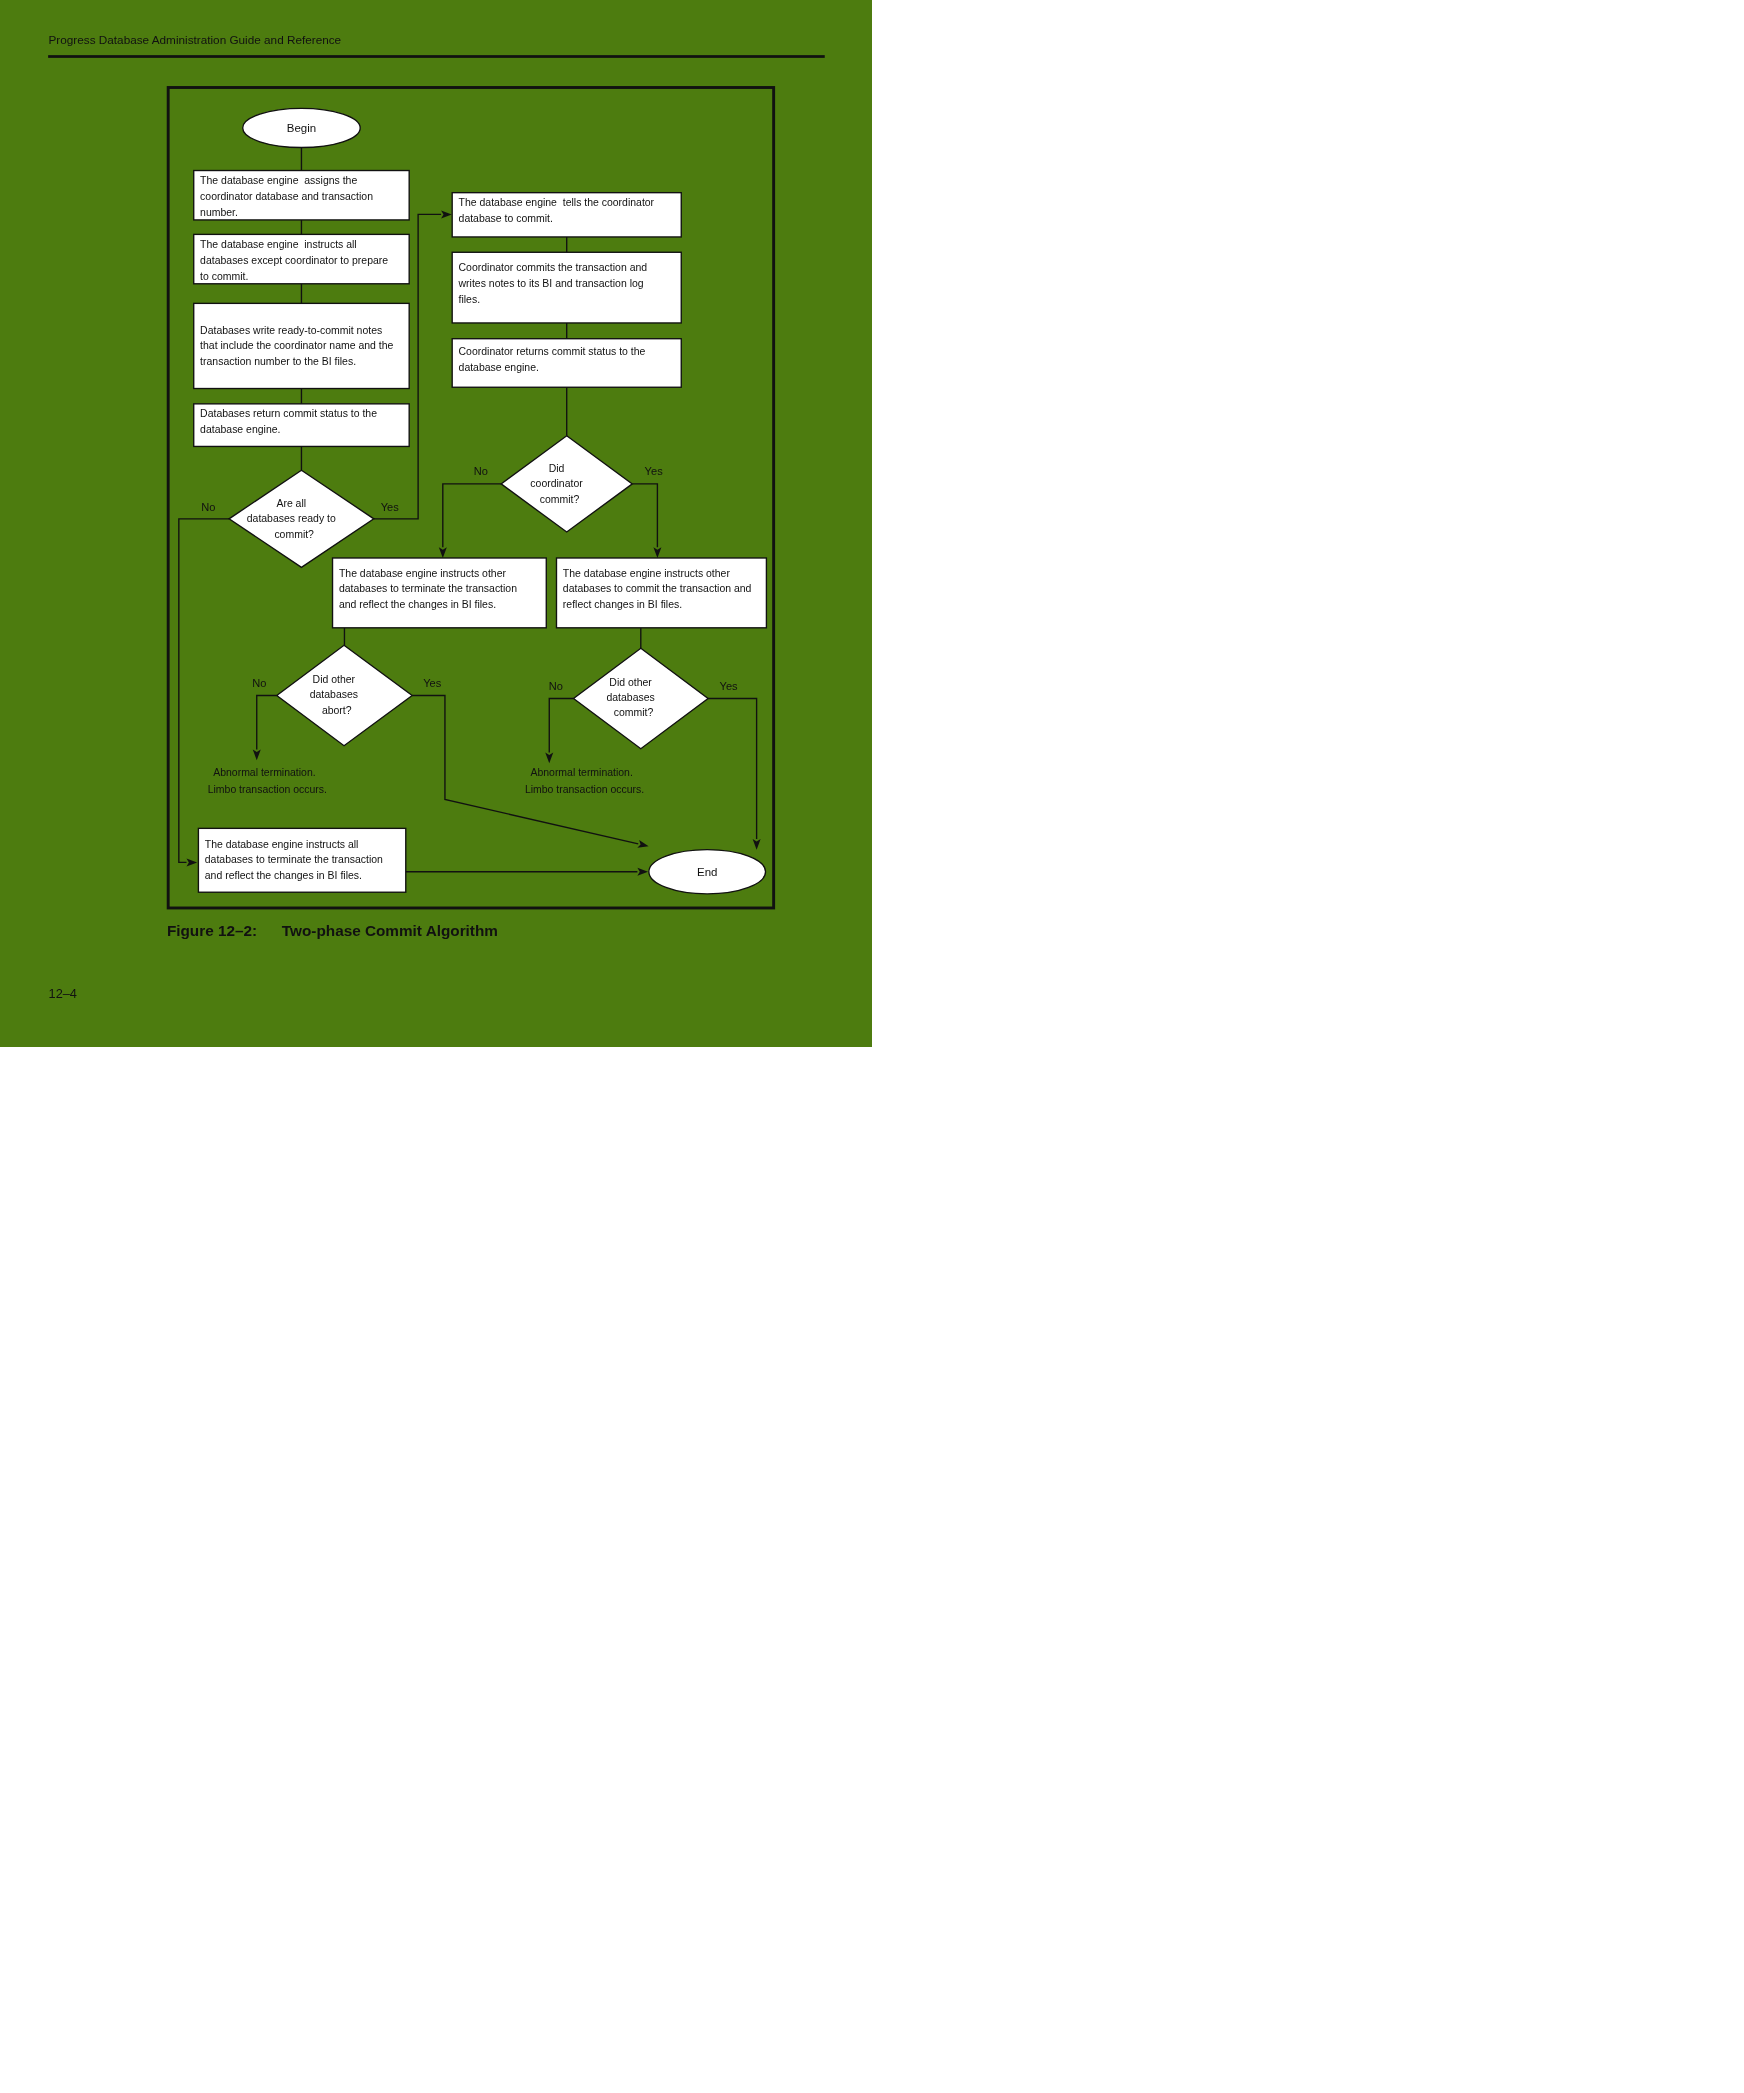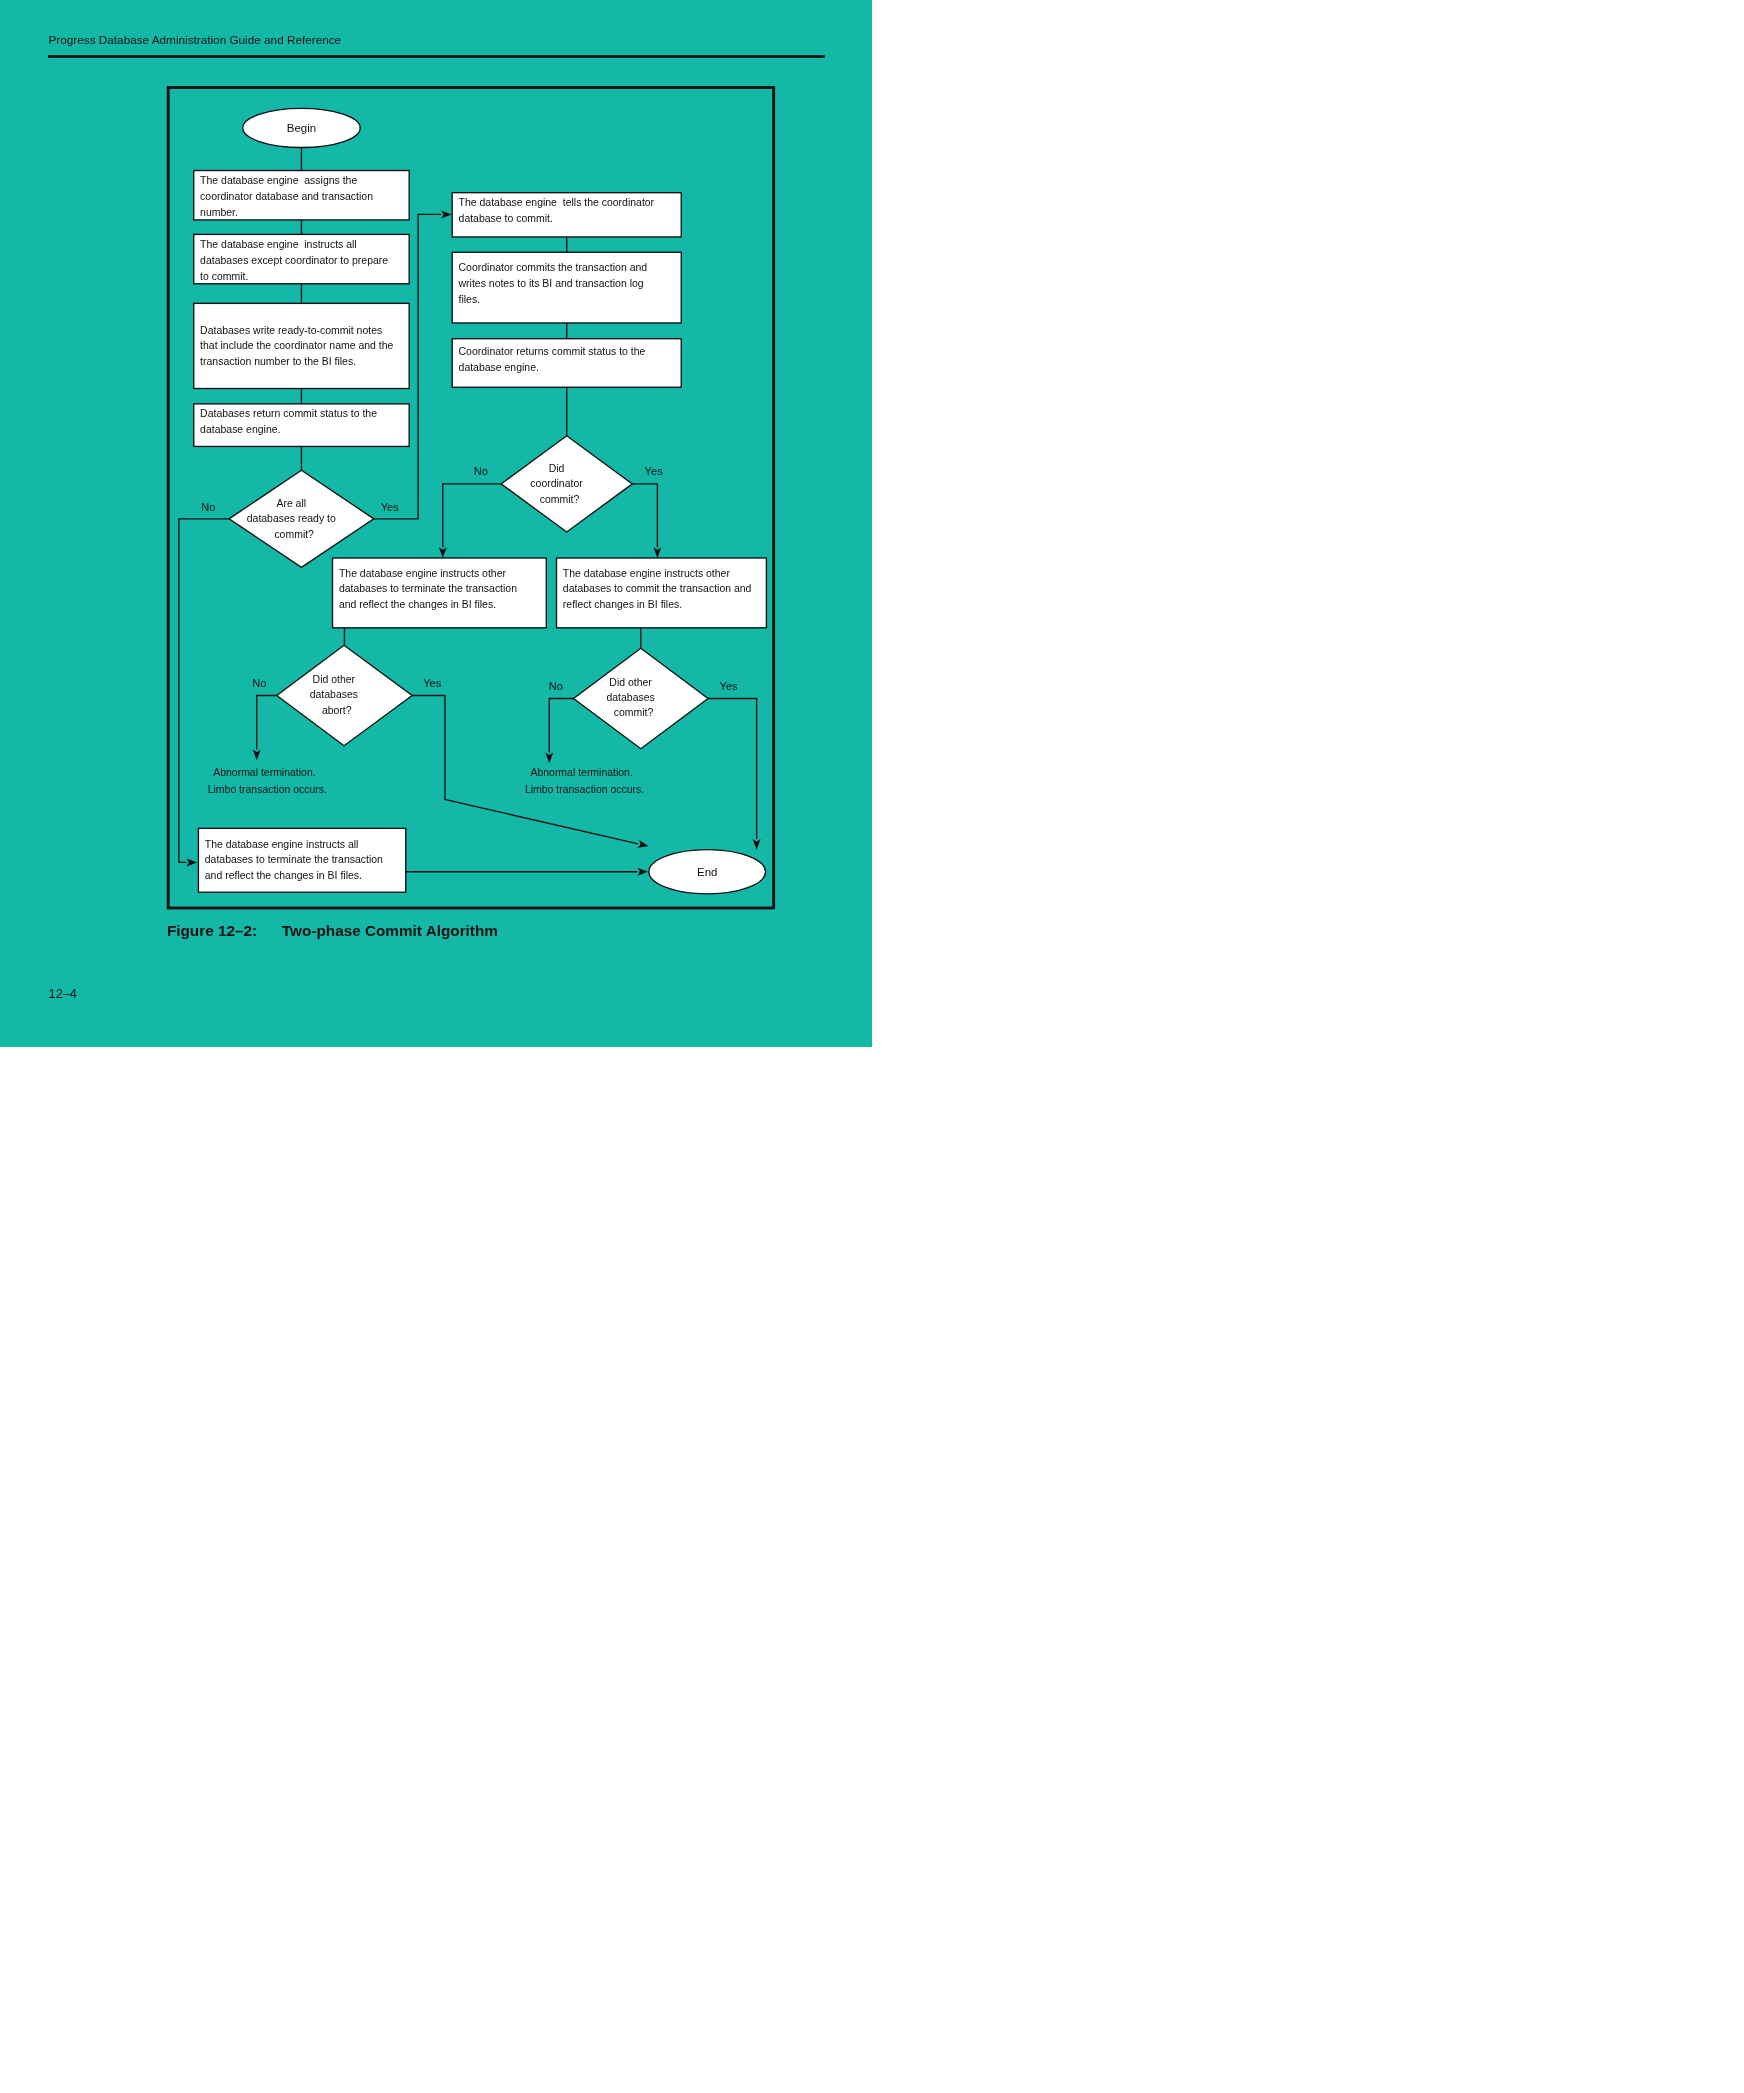--- a/index.html
+++ b/index.html
@@ -4,21 +4,21 @@
 <style>
   html, body {
     margin: 0;
     padding: 0;
     background: #ffffff;
   }
   .page {
     position: relative;
     width: 872px;
     height: 1047px;
-    background: #14b8a6;
+    background: #4d7c0f;
     font-family: "Liberation Sans", "DejaVu Sans", sans-serif;
   }
   svg text, svg tspan {
     white-space: pre;
     fill: #111111;
   }
   .node-shape {
     fill: #ffffff;
     stroke: #111111;
     stroke-width: 1.6;

